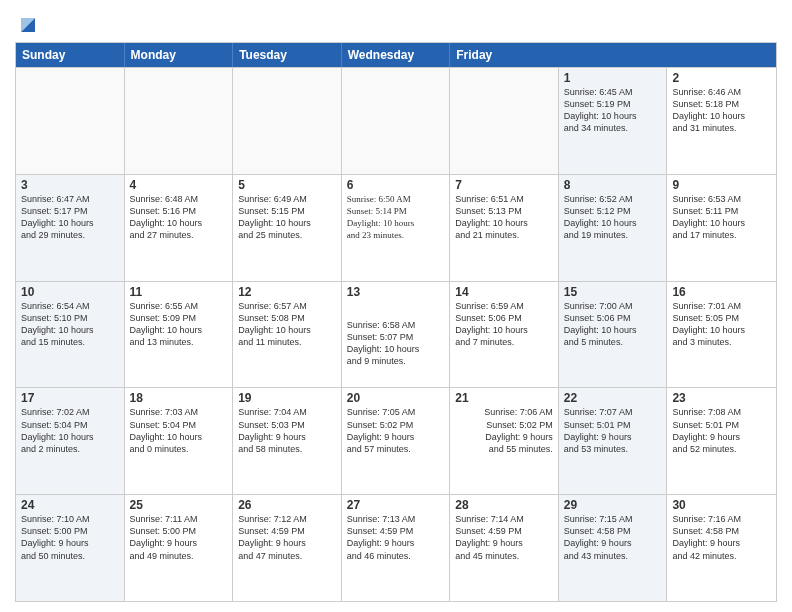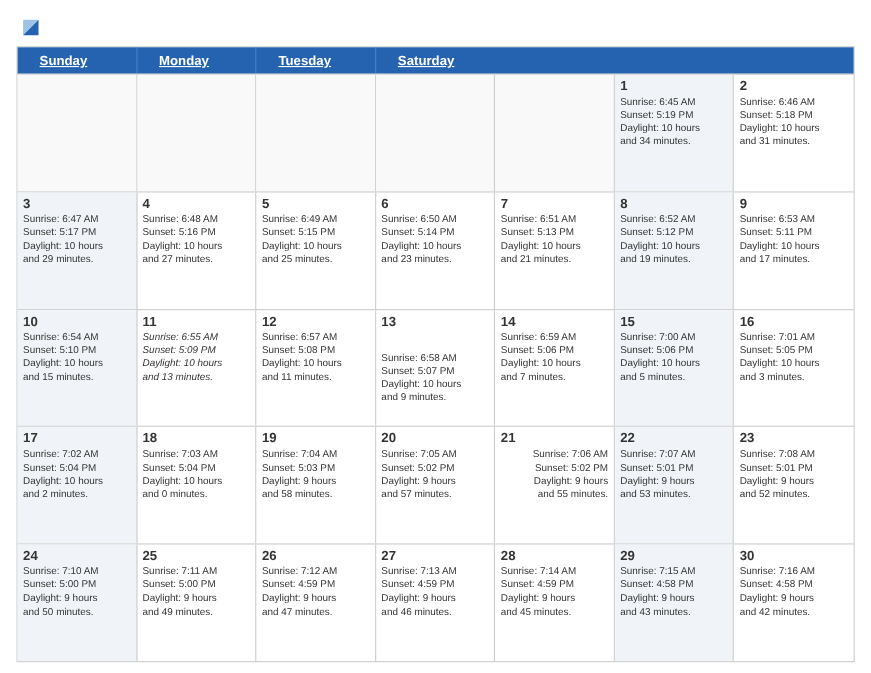--- a/index.html
+++ b/index.html
@@ -62,24 +62,23 @@
     }
     .cal-header {
       display: grid;
       grid-template-columns: repeat(7, 1fr);
       background: #2563b0;
     }
     .cal-header-cell {
       color: #fff;
       font-size: 12px;
       font-weight: bold;
-      padding: 5px 20px;
+      padding: 5px 6px;
       text-align: left;
       border-right: 1px solid #4a7fcb;
-      text-decoration: underline;
     }
     .cal-header-cell:last-child { border-right: none; }
     .cal-body {
       flex: 1;
       display: flex;
       flex-direction: column;
     }
     .cal-row {
       display: grid;
       grid-template-columns: repeat(7, 1fr);
@@ -132,21 +131,22 @@
       <div class="month-title"></div>
       <div class="location"></div>
     </div>
   </div>
 
   <div class="calendar">
     <div class="cal-header">
     <div class="cal-header-cell">Sunday</div>
         <div class="cal-header-cell">Monday</div>
         <div class="cal-header-cell">Tuesday</div>
-        <div class="cal-header-cell">Saturday</div>
+        <div class="cal-header-cell">Wednesday</div>
+        <div class="cal-header-cell">Friday</div>
       </div>
     <div class="cal-body">
     <div class="cal-row">
           <div class="cal-cell empty"></div>
           <div class="cal-cell empty"></div>
           <div class="cal-cell empty"></div>
           <div class="cal-cell empty"></div>
           <div class="cal-cell empty"></div>
           <div class="cal-cell shaded">
             <span class="day-number">1</span>
@@ -180,21 +180,21 @@
           </div>
           <div class="cal-cell">
             <span class="day-number">5</span>
             <div class="day-info" style="white-space: pre-line;">Sunrise: 6:49 AM
 Sunset: 5:15 PM
 Daylight: 10 hours
 and 25 minutes.</div>
           </div>
           <div class="cal-cell">
             <span class="day-number">6</span>
-            <div class="day-info" style="white-space: pre-line;">Sunrise: 6:50 AM
+            <div class="day-info" style="white-space: pre-line; font-family: Liberation Serif, serif;">Sunrise: 6:50 AM
 Sunset: 5:14 PM
 Daylight: 10 hours
 and 23 minutes.</div>
           </div>
           <div class="cal-cell">
             <span class="day-number">7</span>
             <div class="day-info" style="white-space: pre-line;">Sunrise: 6:51 AM
 Sunset: 5:13 PM
 Daylight: 10 hours
 and 21 minutes.</div>
@@ -217,21 +217,21 @@
         <div class="cal-row">
           <div class="cal-cell shaded">
             <span class="day-number">10</span>
             <div class="day-info" style="white-space: pre-line;">Sunrise: 6:54 AM
 Sunset: 5:10 PM
 Daylight: 10 hours
 and 15 minutes.</div>
           </div>
           <div class="cal-cell">
             <span class="day-number">11</span>
-            <div class="day-info" style="white-space: pre-line; font-style: italic;">Sunrise: 6:55 AM
+            <div class="day-info" style="white-space: pre-line;">Sunrise: 6:55 AM
 Sunset: 5:09 PM
 Daylight: 10 hours
 and 13 minutes.</div>
           </div>
           <div class="cal-cell">
             <span class="day-number">12</span>
             <div class="day-info" style="white-space: pre-line;">Sunrise: 6:57 AM
 Sunset: 5:08 PM
 Daylight: 10 hours
 and 11 minutes.</div>

